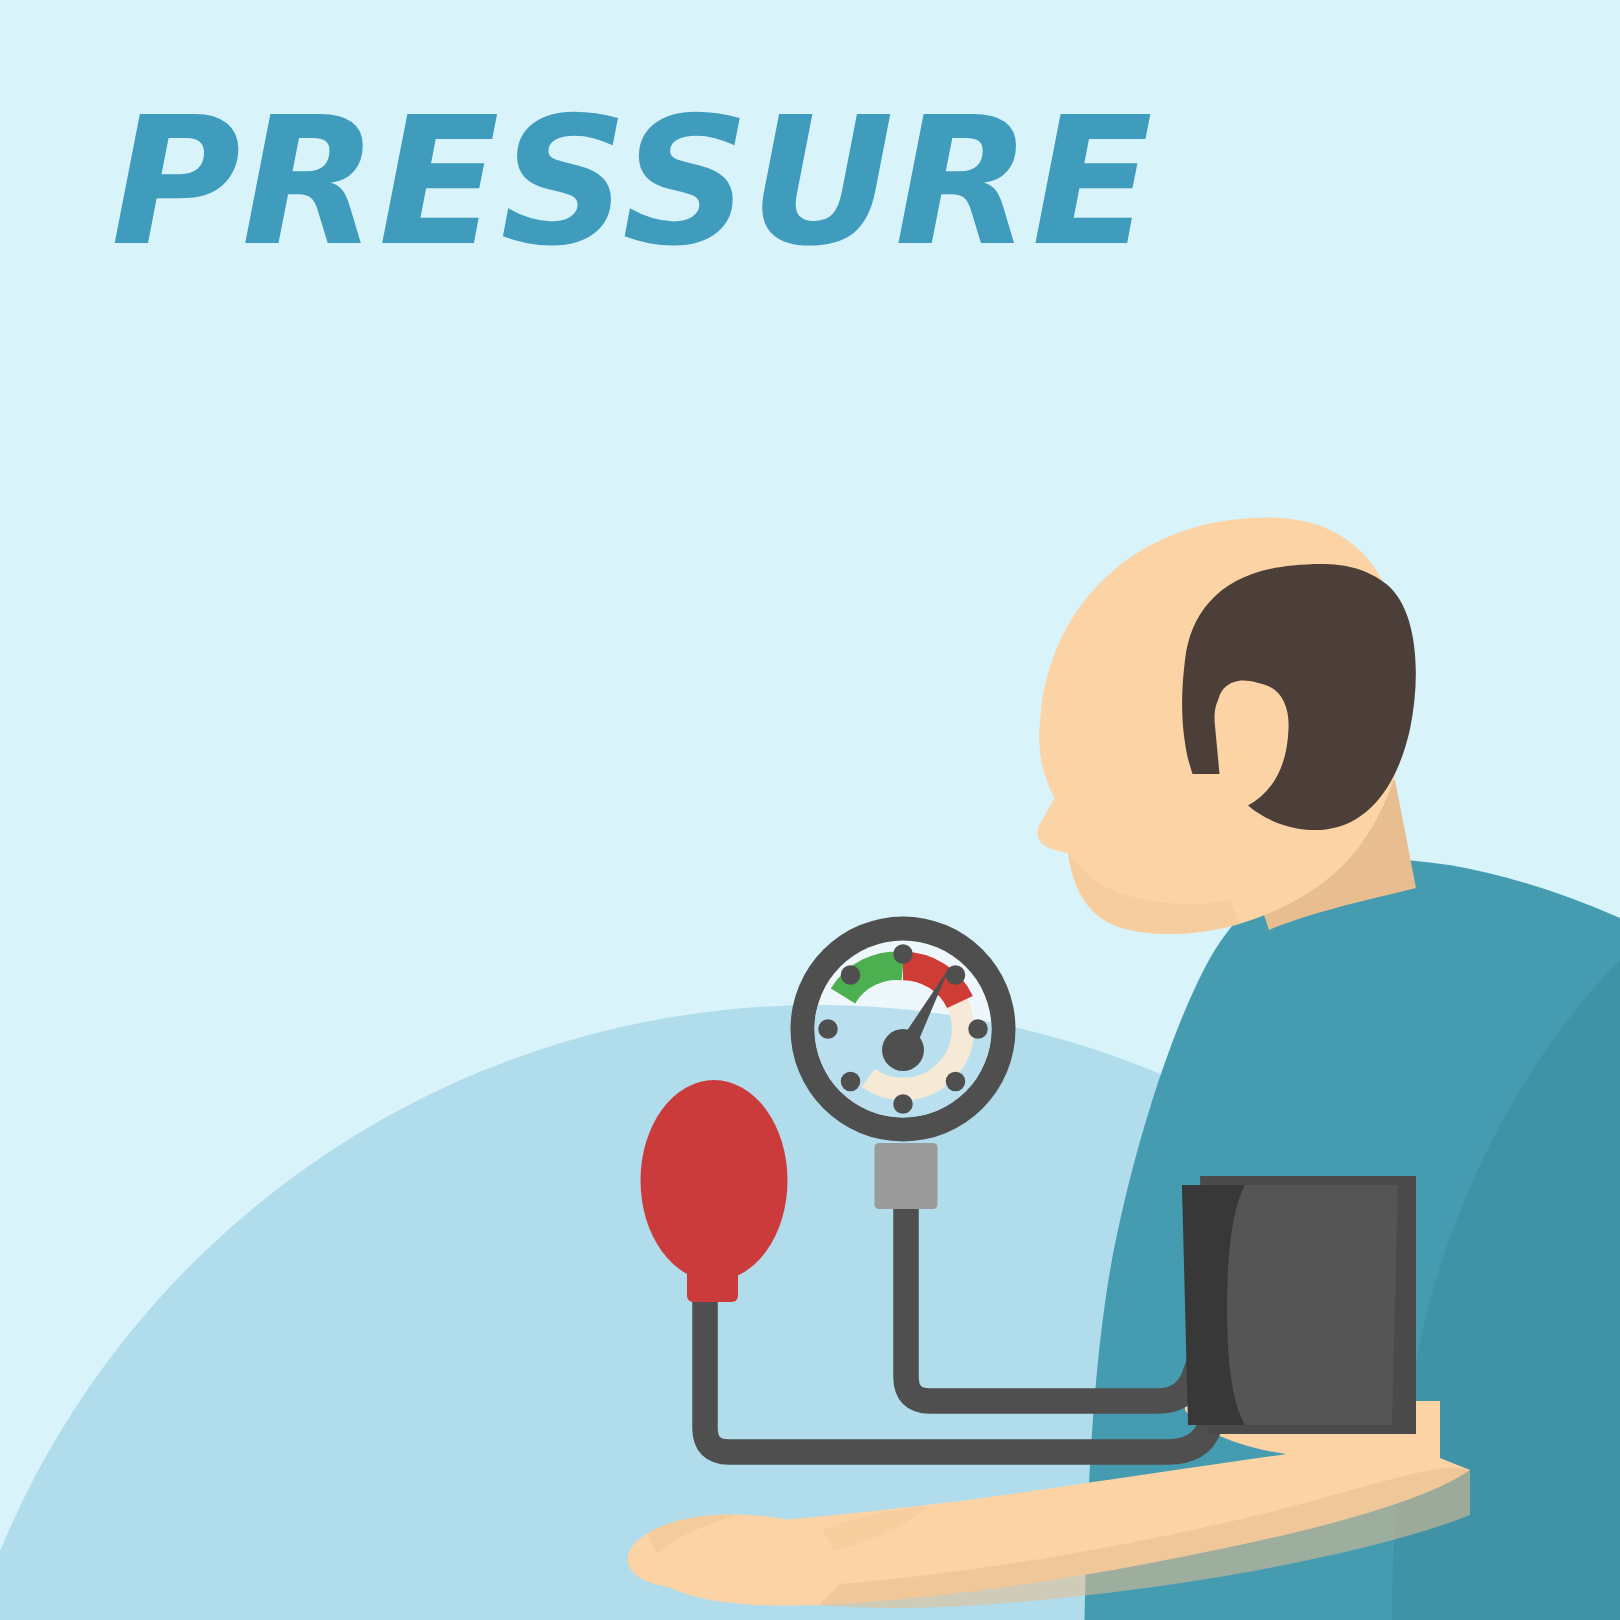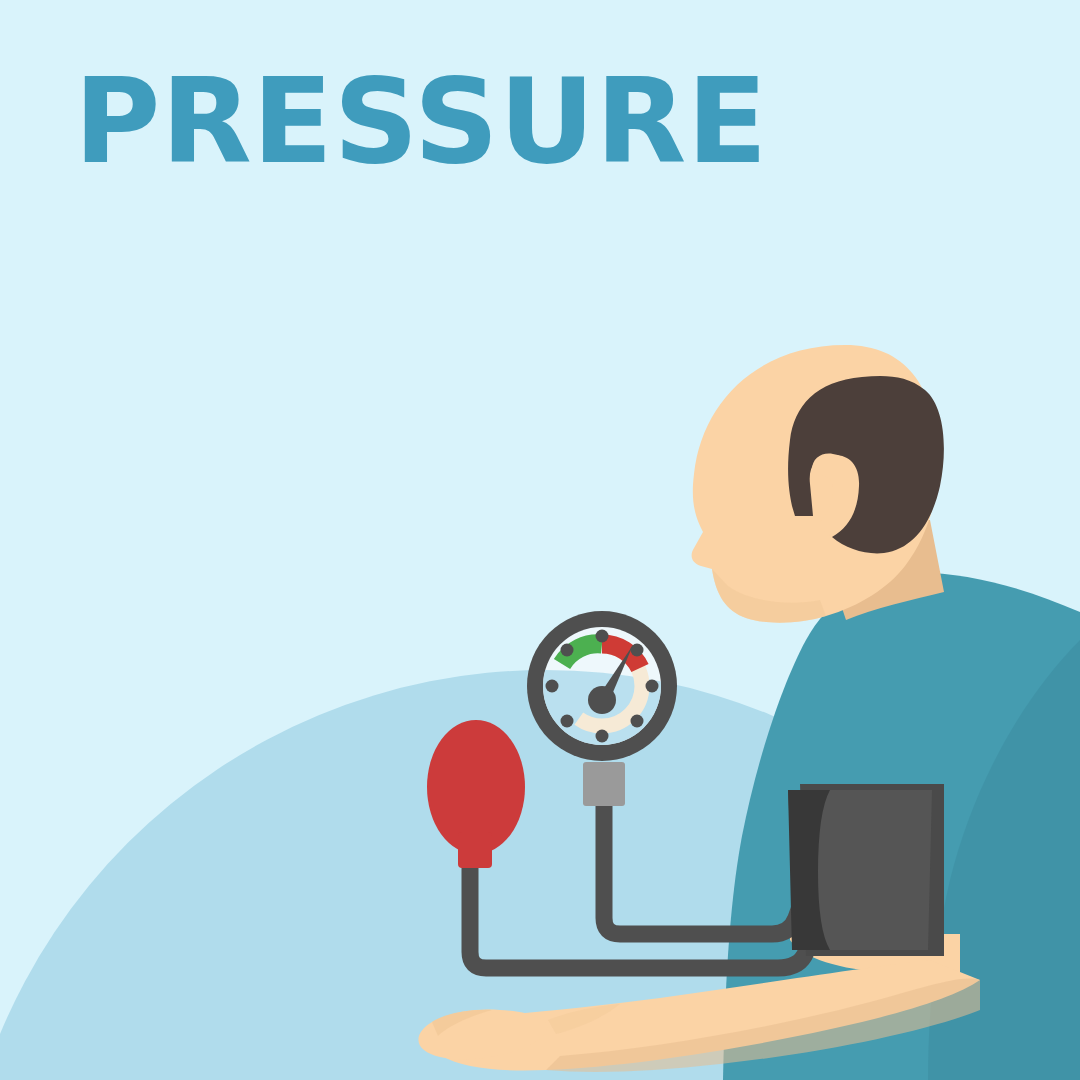--- a/index.html
+++ b/index.html
@@ -39,20 +39,21 @@
     line-height: 0.98;
     letter-spacing: 0.5px;
     color: #3f9cbd;
     margin: 0;
     white-space: nowrap;
     transform: scaleX(1.0);
     transform-origin: left top;
   }
   .title-line.line2 {
     margin-top: 6px;
+    font-style: italic;
   }
 </style>
 </head>
 <body>
 
 <div id="stage">
 
   <svg id="artwork" viewBox="0 0 1080 1080" xmlns="http://www.w3.org/2000/svg">
 
     <rect x="0" y="0" width="1080" height="1080" fill="#d9f3fb"></rect>

